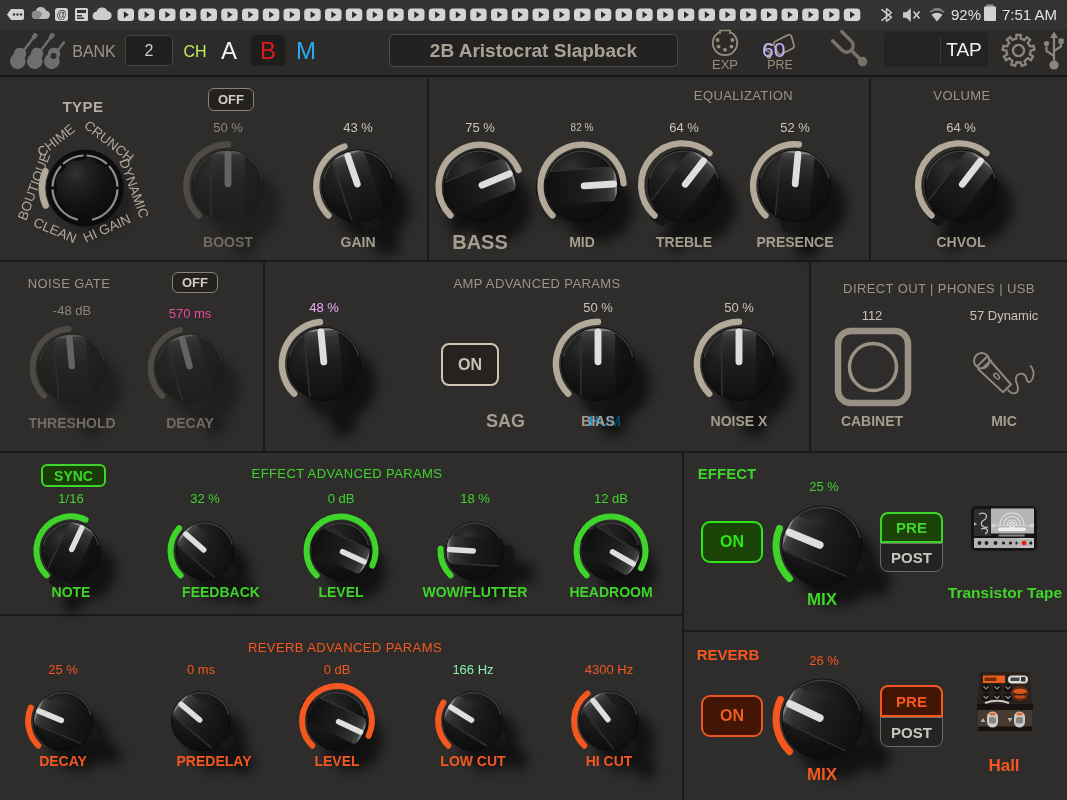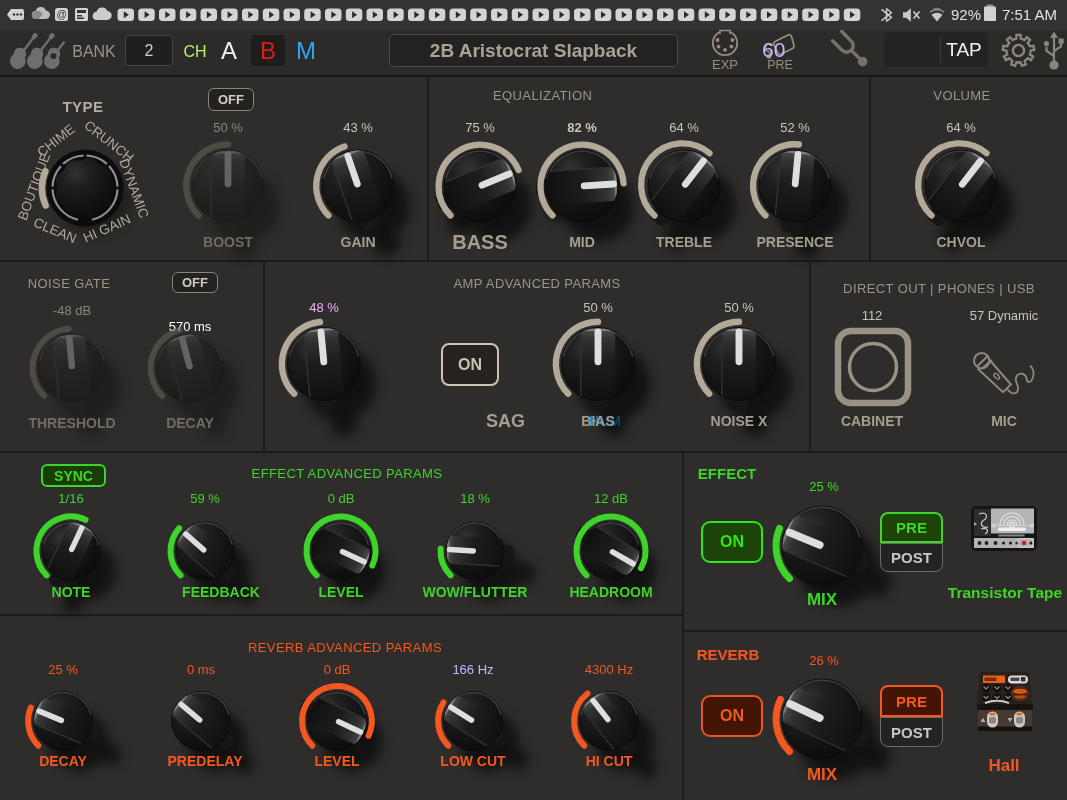--- a/index.html
+++ b/index.html
@@ -291,21 +291,21 @@
         <rect x="-16.9" y="-34.9" width="33.8" height="72" fill="url(#bg1)"></rect>
         <line x1="-16.9" y1="-33.8" x2="16.9" y2="-33.8" stroke="#7e7e7e" stroke-width="2.5"></line>
         <line x1="-16.9" y1="-32.4" x2="-16.9" y2="32.4" stroke="#303030" stroke-width="1.5"></line>
       </g>
     </g>
     <g transform="translate(50,50) rotate(-18.9)">
       <line x1="0" y1="-31.7" x2="0" y2="-2.2" stroke="#dedede" stroke-width="6.8" stroke-linecap="round"></line>
     </g>
   </svg>
 <div style="position:absolute;left:208px;top:231.9px;width:300px;text-align:center;font-size:14px;font-weight:bold;color:#a59d8f;line-height:20.3px">GAIN</div>
-<div style="position:absolute;left:493px;top:86.6px;width:300px;text-align:left;font-size:13px;font-weight:normal;color:#9b9488;letter-spacing:0.4px;line-height:18.8px">EQUALIZATION</div>
+<div style="position:absolute;left:493px;top:86.6px;width:300px;text-align:right;font-size:13px;font-weight:normal;color:#9b9488;letter-spacing:0.4px;line-height:18.8px">EQUALIZATION</div>
 <div style="position:absolute;left:330px;top:118.6px;width:300px;text-align:center;font-size:13px;font-weight:normal;color:#c9c3b7;line-height:18.8px">75 %</div>
 <svg style="position:absolute;left:430px;top:136px" width="132" height="132">
     <g transform="translate(66,70)" filter="url(#kb)" opacity="0.6">
       <circle r="36" fill="#000"></circle>
       <g transform="rotate(67.5)">
         <rect x="-12.2" y="0" width="24.5" height="51" rx="8" fill="#000"></rect>
       </g>
     </g>
     <g transform="translate(50,50) rotate(67.5)">
       <rect x="-9.4" y="25.2" width="18.7" height="21" rx="5.4" fill="#161616"></rect>
@@ -321,21 +321,21 @@
         <rect x="-16.9" y="-34.9" width="33.8" height="72" fill="url(#bg1)"></rect>
         <line x1="-16.9" y1="-33.8" x2="16.9" y2="-33.8" stroke="#7e7e7e" stroke-width="2.5"></line>
         <line x1="-16.9" y1="-32.4" x2="-16.9" y2="32.4" stroke="#303030" stroke-width="1.5"></line>
       </g>
     </g>
     <g transform="translate(50,50) rotate(67.5)">
       <line x1="0" y1="-31.7" x2="0" y2="-2.2" stroke="#dedede" stroke-width="6.8" stroke-linecap="round"></line>
     </g>
   </svg>
 <div style="position:absolute;left:330px;top:231.9px;width:300px;text-align:center;font-size:20px;font-weight:bold;color:#a59d8f;line-height:20.3px">BASS</div>
-<div style="position:absolute;left:432px;top:118.6px;width:300px;text-align:center;font-size:13px;font-weight:bold;color:#c9c3b7;line-height:18.8px">82 %</div>
+<div style="position:absolute;left:432px;top:118.6px;width:300px;text-align:center;font-size:10px;font-weight:normal;color:#c9c3b7;line-height:18.8px">82 %</div>
 <svg style="position:absolute;left:532px;top:136px" width="132" height="132">
     <g transform="translate(66,70)" filter="url(#kb)" opacity="0.6">
       <circle r="36" fill="#000"></circle>
       <g transform="rotate(86.4)">
         <rect x="-12.2" y="0" width="24.5" height="51" rx="8" fill="#000"></rect>
       </g>
     </g>
     <g transform="translate(50,50) rotate(86.4)">
       <rect x="-9.4" y="25.2" width="18.7" height="21" rx="5.4" fill="#161616"></rect>
     </g>
@@ -469,21 +469,21 @@
         <rect x="-16" y="-33" width="32" height="68" fill="url(#bg1)"></rect>
         <line x1="-16" y1="-32" x2="16" y2="-32" stroke="#7e7e7e" stroke-width="2.5"></line>
         <line x1="-16" y1="-30.6" x2="-16" y2="30.6" stroke="#303030" stroke-width="1.5"></line>
       </g>
     </g>
     <g transform="translate(48,48) rotate(-5)">
       <line x1="0" y1="-29.9" x2="0" y2="-2" stroke="#9a9a9a" stroke-width="6.5" stroke-linecap="round"></line>
     </g>
   </svg>
 <div style="position:absolute;left:-78px;top:412.9px;width:300px;text-align:center;font-size:14px;font-weight:bold;color:#716b60;line-height:20.3px">THRESHOLD</div>
-<div style="position:absolute;left:40px;top:318px;width:300px;text-align:center;font-size:13px;font-weight:normal;color:#ffffff;line-height:18.8px">570 ms</div>
+<div style="position:absolute;left:40px;top:305px;width:300px;text-align:center;font-size:13px;font-weight:normal;color:#ec4899;line-height:18.8px">570 ms</div>
 <svg style="position:absolute;left:142px;top:320px" width="128" height="128" opacity="0.5">
     <g transform="translate(64,68)" filter="url(#kb)" opacity="0.6">
       <circle r="34" fill="#000"></circle>
       <g transform="rotate(-15)">
         <rect x="-11.6" y="0" width="23.1" height="49" rx="8" fill="#000"></rect>
       </g>
     </g>
     <g transform="translate(48,48) rotate(-15)">
       <rect x="-8.8" y="23.8" width="17.7" height="20.2" rx="5.1" fill="#161616"></rect>
     </g>
@@ -638,21 +638,21 @@
         <rect x="-13.6" y="-28.1" width="27.3" height="58" fill="url(#bg1)"></rect>
         <line x1="-13.6" y1="-27.3" x2="13.6" y2="-27.3" stroke="#7e7e7e" stroke-width="2.5"></line>
         <line x1="-13.6" y1="-26.1" x2="-13.6" y2="26.1" stroke="#303030" stroke-width="1.5"></line>
       </g>
     </g>
     <g transform="translate(43,43) rotate(25)">
       <line x1="0" y1="-25.5" x2="0" y2="-1.7" stroke="#dedede" stroke-width="5.5" stroke-linecap="round"></line>
     </g>
   </svg>
 <div style="position:absolute;left:-79px;top:581.9px;width:300px;text-align:center;font-size:14px;font-weight:bold;color:#3fd42a;line-height:20.3px">NOTE</div>
-<div style="position:absolute;left:55px;top:489.6px;width:300px;text-align:center;font-size:13px;font-weight:normal;color:#3fd42a;line-height:18.8px">59 %</div>
+<div style="position:absolute;left:55px;top:489.6px;width:300px;text-align:center;font-size:13px;font-weight:normal;color:#3fd42a;line-height:18.8px">32 %</div>
 <svg style="position:absolute;left:162px;top:508px" width="118" height="118">
     <g transform="translate(59,63)" filter="url(#kb)" opacity="0.6">
       <circle r="29" fill="#000"></circle>
       <g transform="rotate(-48.6)">
         <rect x="-9.9" y="0" width="19.7" height="44" rx="8" fill="#000"></rect>
       </g>
     </g>
     <g transform="translate(43,43) rotate(-48.6)">
       <rect x="-7.5" y="20.3" width="15.1" height="18.4" rx="4.3" fill="#161616"></rect>
     </g>
@@ -876,21 +876,21 @@
       <g transform="translate(43,43) rotate(-50)">
         <rect x="-13.8" y="-28.5" width="27.6" height="58.8" fill="url(#bg1)"></rect>
         <line x1="-13.8" y1="-27.6" x2="13.8" y2="-27.6" stroke="#7e7e7e" stroke-width="2.5"></line>
         <line x1="-13.8" y1="-26.5" x2="-13.8" y2="26.5" stroke="#303030" stroke-width="1.5"></line>
       </g>
     </g>
     <g transform="translate(43,43) rotate(-50)">
       <line x1="0" y1="-25.9" x2="0" y2="-1.8" stroke="#dedede" stroke-width="5.6" stroke-linecap="round"></line>
     </g>
   </svg>
-<div style="position:absolute;left:55px;top:750.9px;width:300px;text-align:center;font-size:14px;font-weight:bold;color:#f4571f;line-height:20.3px">PREDELAY</div>
+<div style="position:absolute;left:64px;top:750.9px;width:300px;text-align:center;font-size:14px;font-weight:bold;color:#f4571f;line-height:20.3px">PREDELAY</div>
 <div style="position:absolute;left:187px;top:660.6px;width:300px;text-align:center;font-size:13px;font-weight:normal;color:#f4571f;line-height:18.8px">0 dB</div>
 <svg style="position:absolute;left:294px;top:678px" width="118" height="118">
     <g transform="translate(59,63)" filter="url(#kb)" opacity="0.6">
       <circle r="29.4" fill="#000"></circle>
       <g transform="rotate(115)">
         <rect x="-10" y="0" width="20" height="44.4" rx="8" fill="#000"></rect>
       </g>
     </g>
     <g transform="translate(43,43) rotate(115)">
       <rect x="-7.6" y="20.6" width="15.3" height="18.6" rx="4.4" fill="#161616"></rect>
@@ -906,21 +906,21 @@
         <rect x="-13.8" y="-28.5" width="27.6" height="58.8" fill="url(#bg1)"></rect>
         <line x1="-13.8" y1="-27.6" x2="13.8" y2="-27.6" stroke="#7e7e7e" stroke-width="2.5"></line>
         <line x1="-13.8" y1="-26.5" x2="-13.8" y2="26.5" stroke="#303030" stroke-width="1.5"></line>
       </g>
     </g>
     <g transform="translate(43,43) rotate(115)">
       <line x1="0" y1="-25.9" x2="0" y2="-1.8" stroke="#dedede" stroke-width="5.6" stroke-linecap="round"></line>
     </g>
   </svg>
 <div style="position:absolute;left:187px;top:750.9px;width:300px;text-align:center;font-size:14px;font-weight:bold;color:#f4571f;line-height:20.3px">LEVEL</div>
-<div style="position:absolute;left:323px;top:660.6px;width:300px;text-align:center;font-size:13px;font-weight:normal;color:#c4b5fd;line-height:18.8px">166 Hz</div>
+<div style="position:absolute;left:323px;top:660.6px;width:300px;text-align:center;font-size:13px;font-weight:normal;color:#86efac;line-height:18.8px">166 Hz</div>
 <svg style="position:absolute;left:430px;top:678px" width="118" height="118">
     <g transform="translate(59,63)" filter="url(#kb)" opacity="0.6">
       <circle r="29.4" fill="#000"></circle>
       <g transform="rotate(-58)">
         <rect x="-10" y="0" width="20" height="44.4" rx="8" fill="#000"></rect>
       </g>
     </g>
     <g transform="translate(43,43) rotate(-58)">
       <rect x="-7.6" y="20.6" width="15.3" height="18.6" rx="4.4" fill="#161616"></rect>
     </g>

